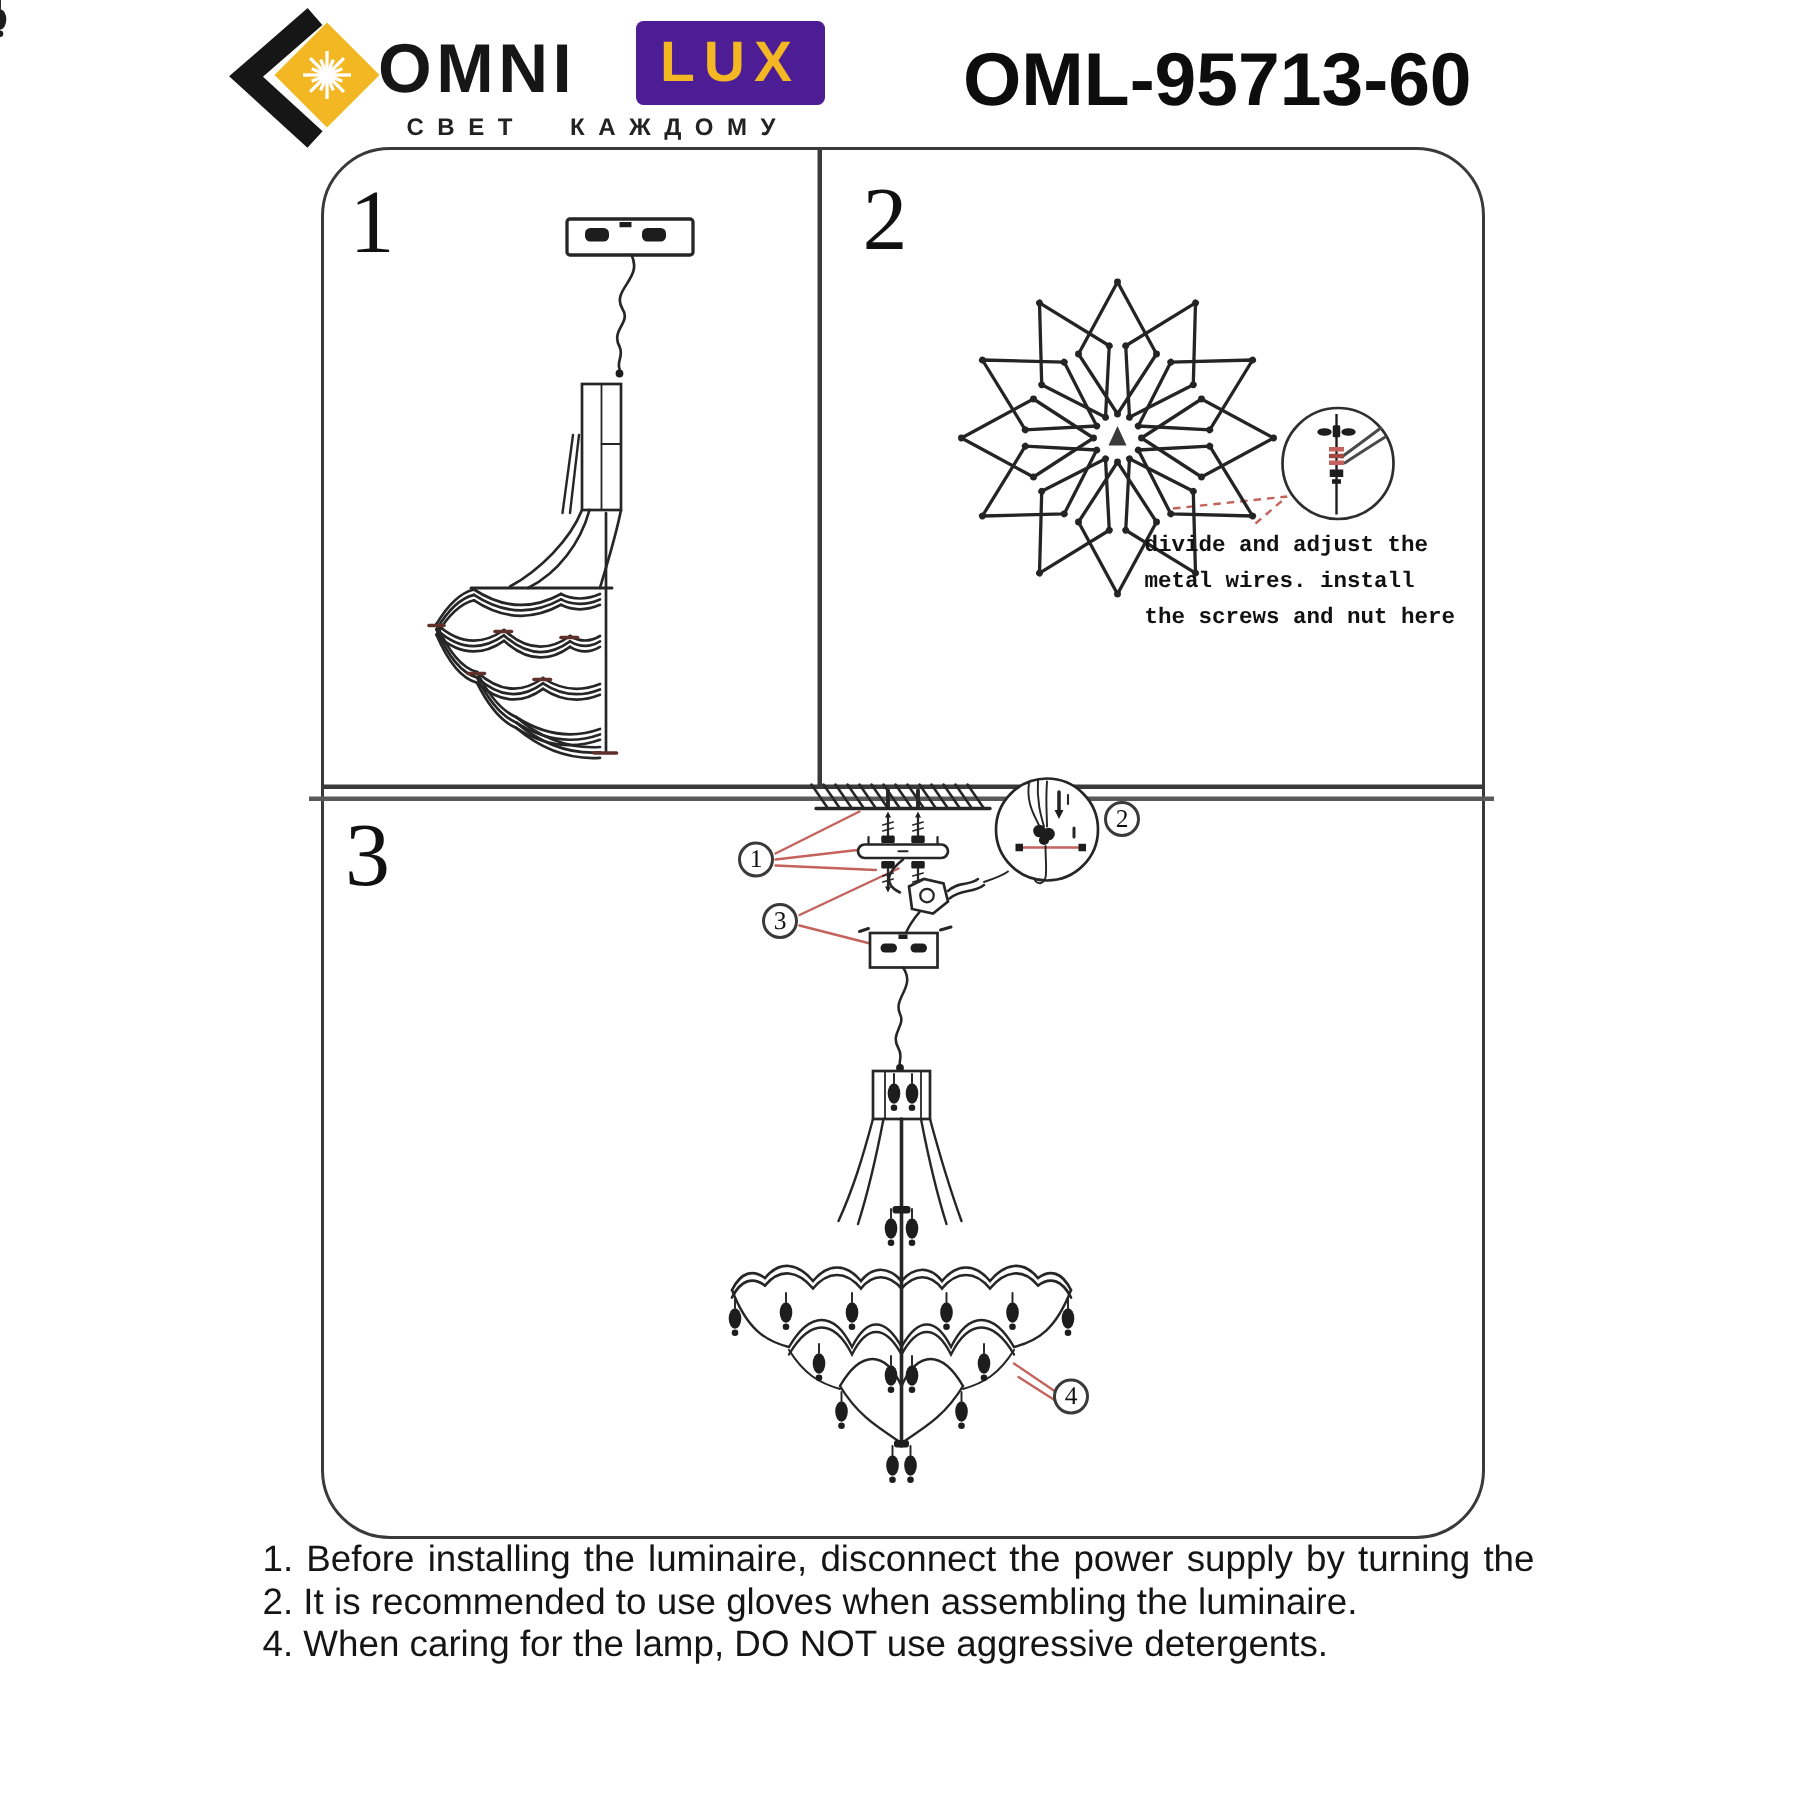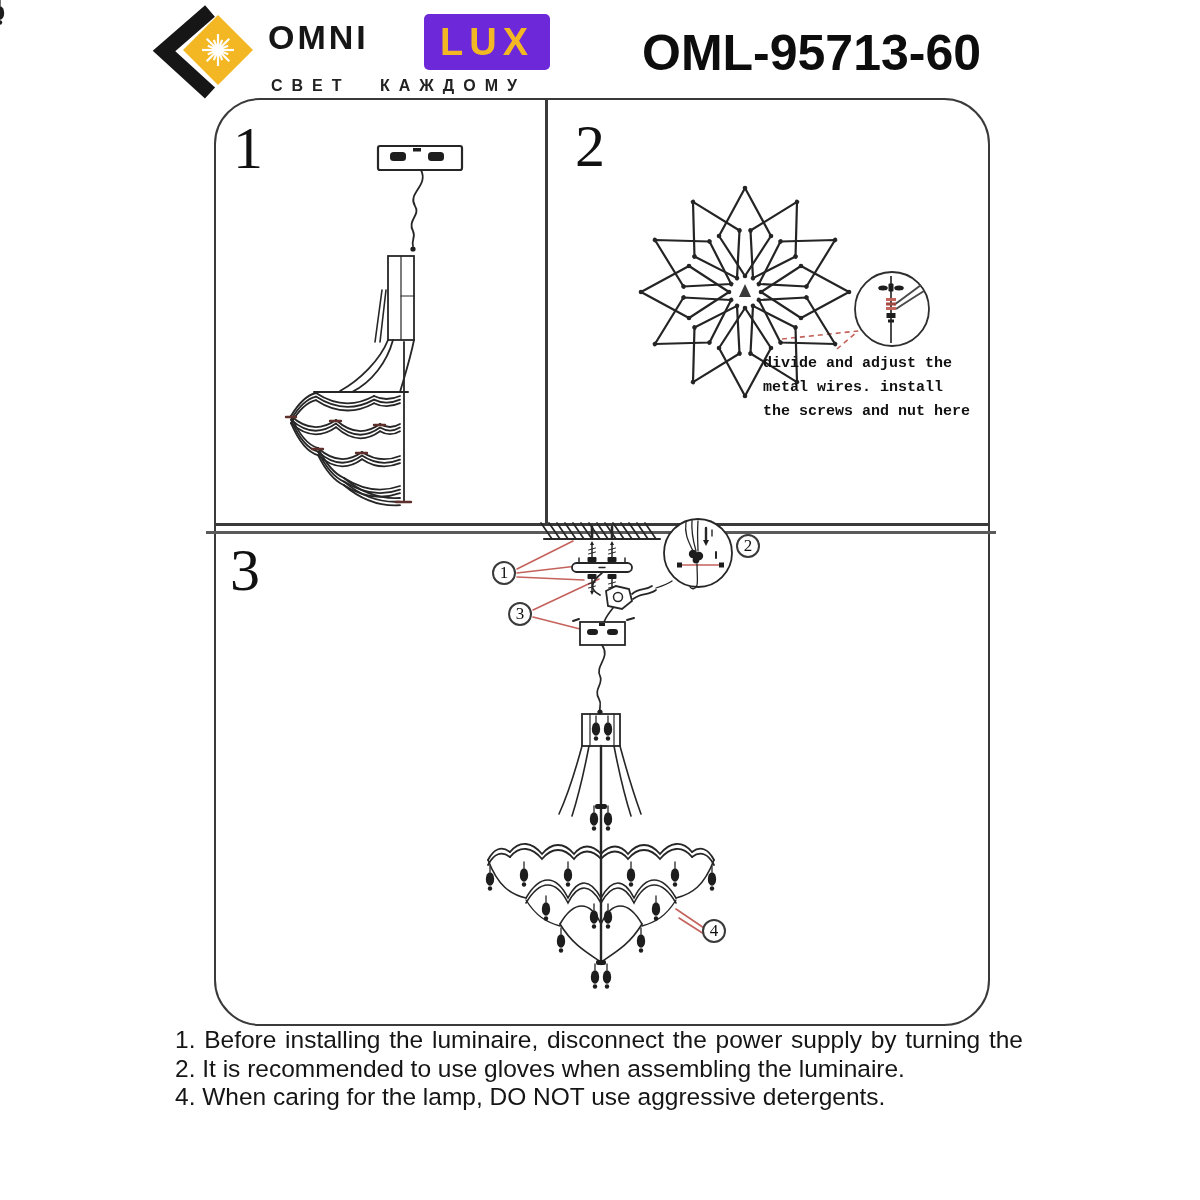--- a/index.html
+++ b/index.html
@@ -1,22 +1,22 @@
 <!DOCTYPE html>
 <html><head>
 <meta charset="utf-8">
 <style>
   html,body{margin:0;padding:0;background:#fff;}
   body{width:1200px;height:1200px;position:relative;font-family:"Liberation Sans",sans-serif;color:#141414;overflow:hidden;}
   .abs{position:absolute;}
   svg{position:absolute;overflow:visible;}
 
   
-  #brand-omni{left:268px;top:18px;font-size:34px;font-weight:700;letter-spacing:3px;color:#161616;}
-  #lux-box{left:424px;top:14px;width:126px;height:56px;background:#6d28d9;border-radius:5px;
+  #brand-omni{left:252px;top:18px;font-size:46px;font-weight:700;letter-spacing:3px;color:#161616;}
+  #lux-box{left:424px;top:14px;width:126px;height:56px;background:#4c1d95;border-radius:5px;
            display:flex;align-items:center;justify-content:center;}
   #lux-text{font-size:38px;font-weight:700;letter-spacing:6px;color:#F2B722;}
   #tagline{left:271px;top:77px;font-size:16px;font-weight:700;letter-spacing:9px;word-spacing:16px;color:#222;white-space:nowrap;}
   #model{left:598px;top:24px;font-size:50px;font-weight:700;color:#0d0d0d;margin-left:44px;}
 
   
   #panel-border{left:214px;top:98px;width:776px;height:928px;border:2.5px solid #3a3a3a;border-radius:46px;box-sizing:border-box;}
   #divider-vertical{left:545px;top:99px;width:2.5px;height:426px;background:#3a3a3a;}
   #divider-horizontal-a{left:215px;top:523px;width:774px;height:2.5px;background:#3a3a3a;}
   #divider-horizontal-b{left:206px;top:531px;width:790px;height:2.5px;background:#5a5a5a;}

